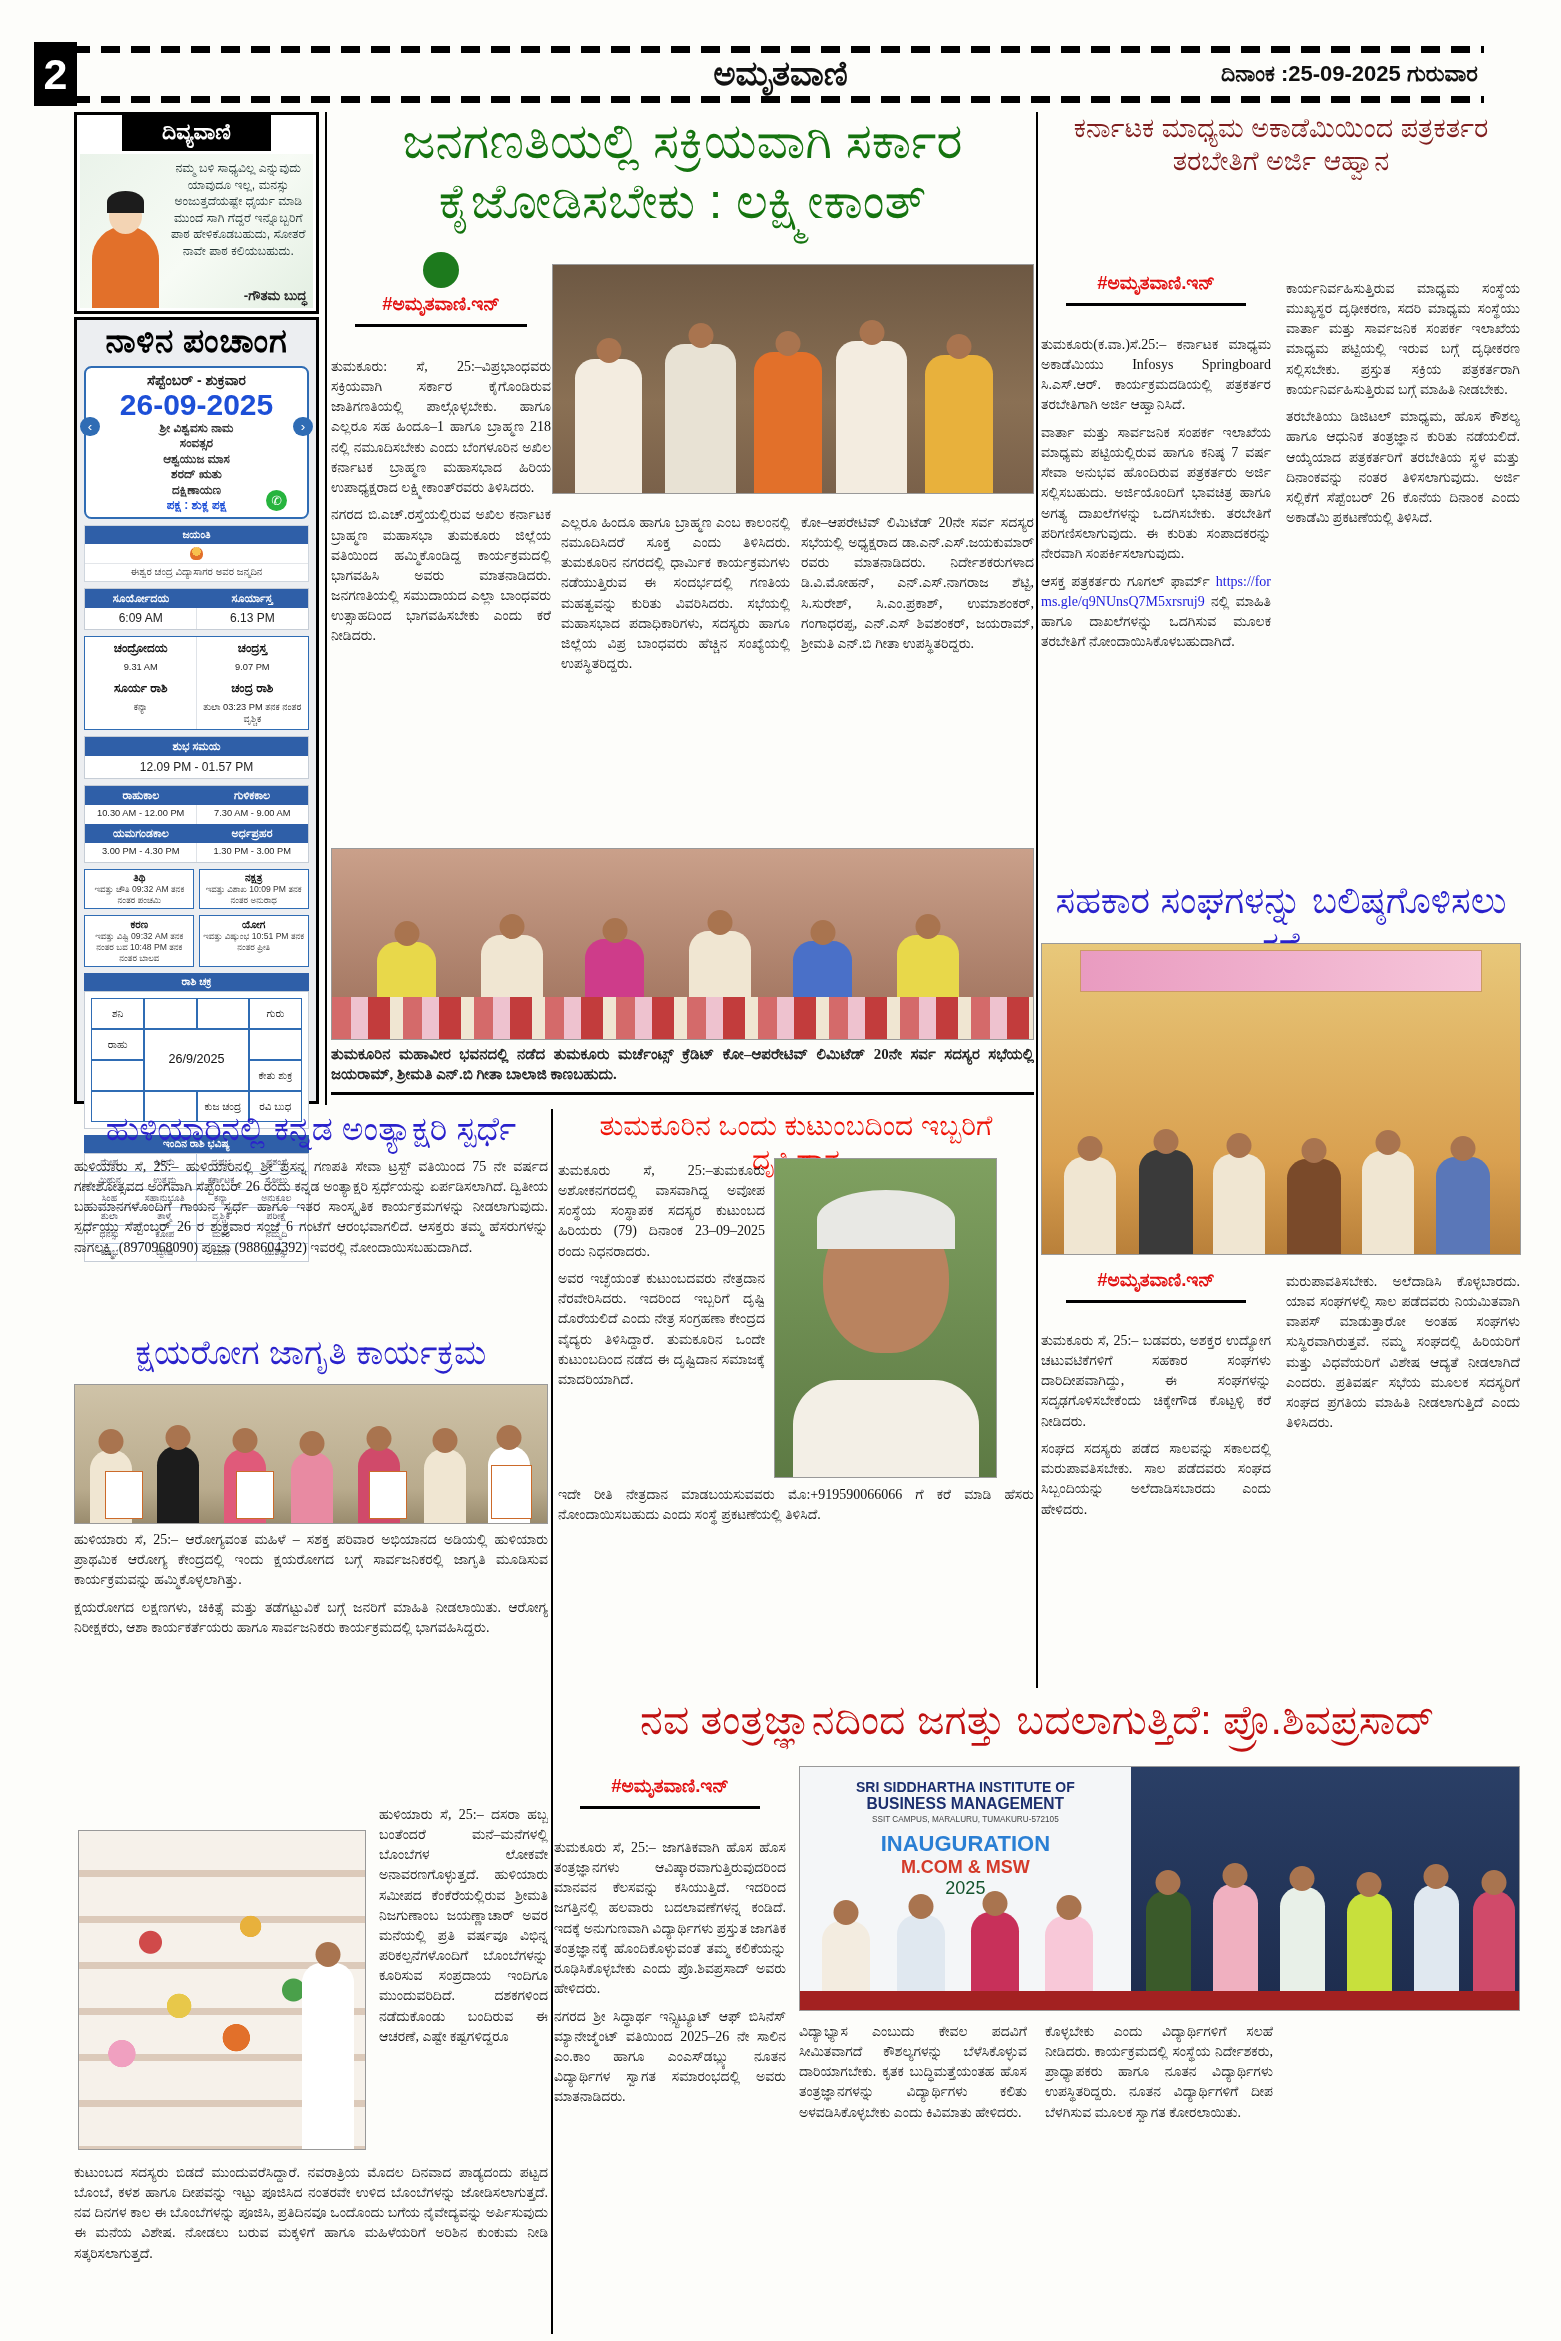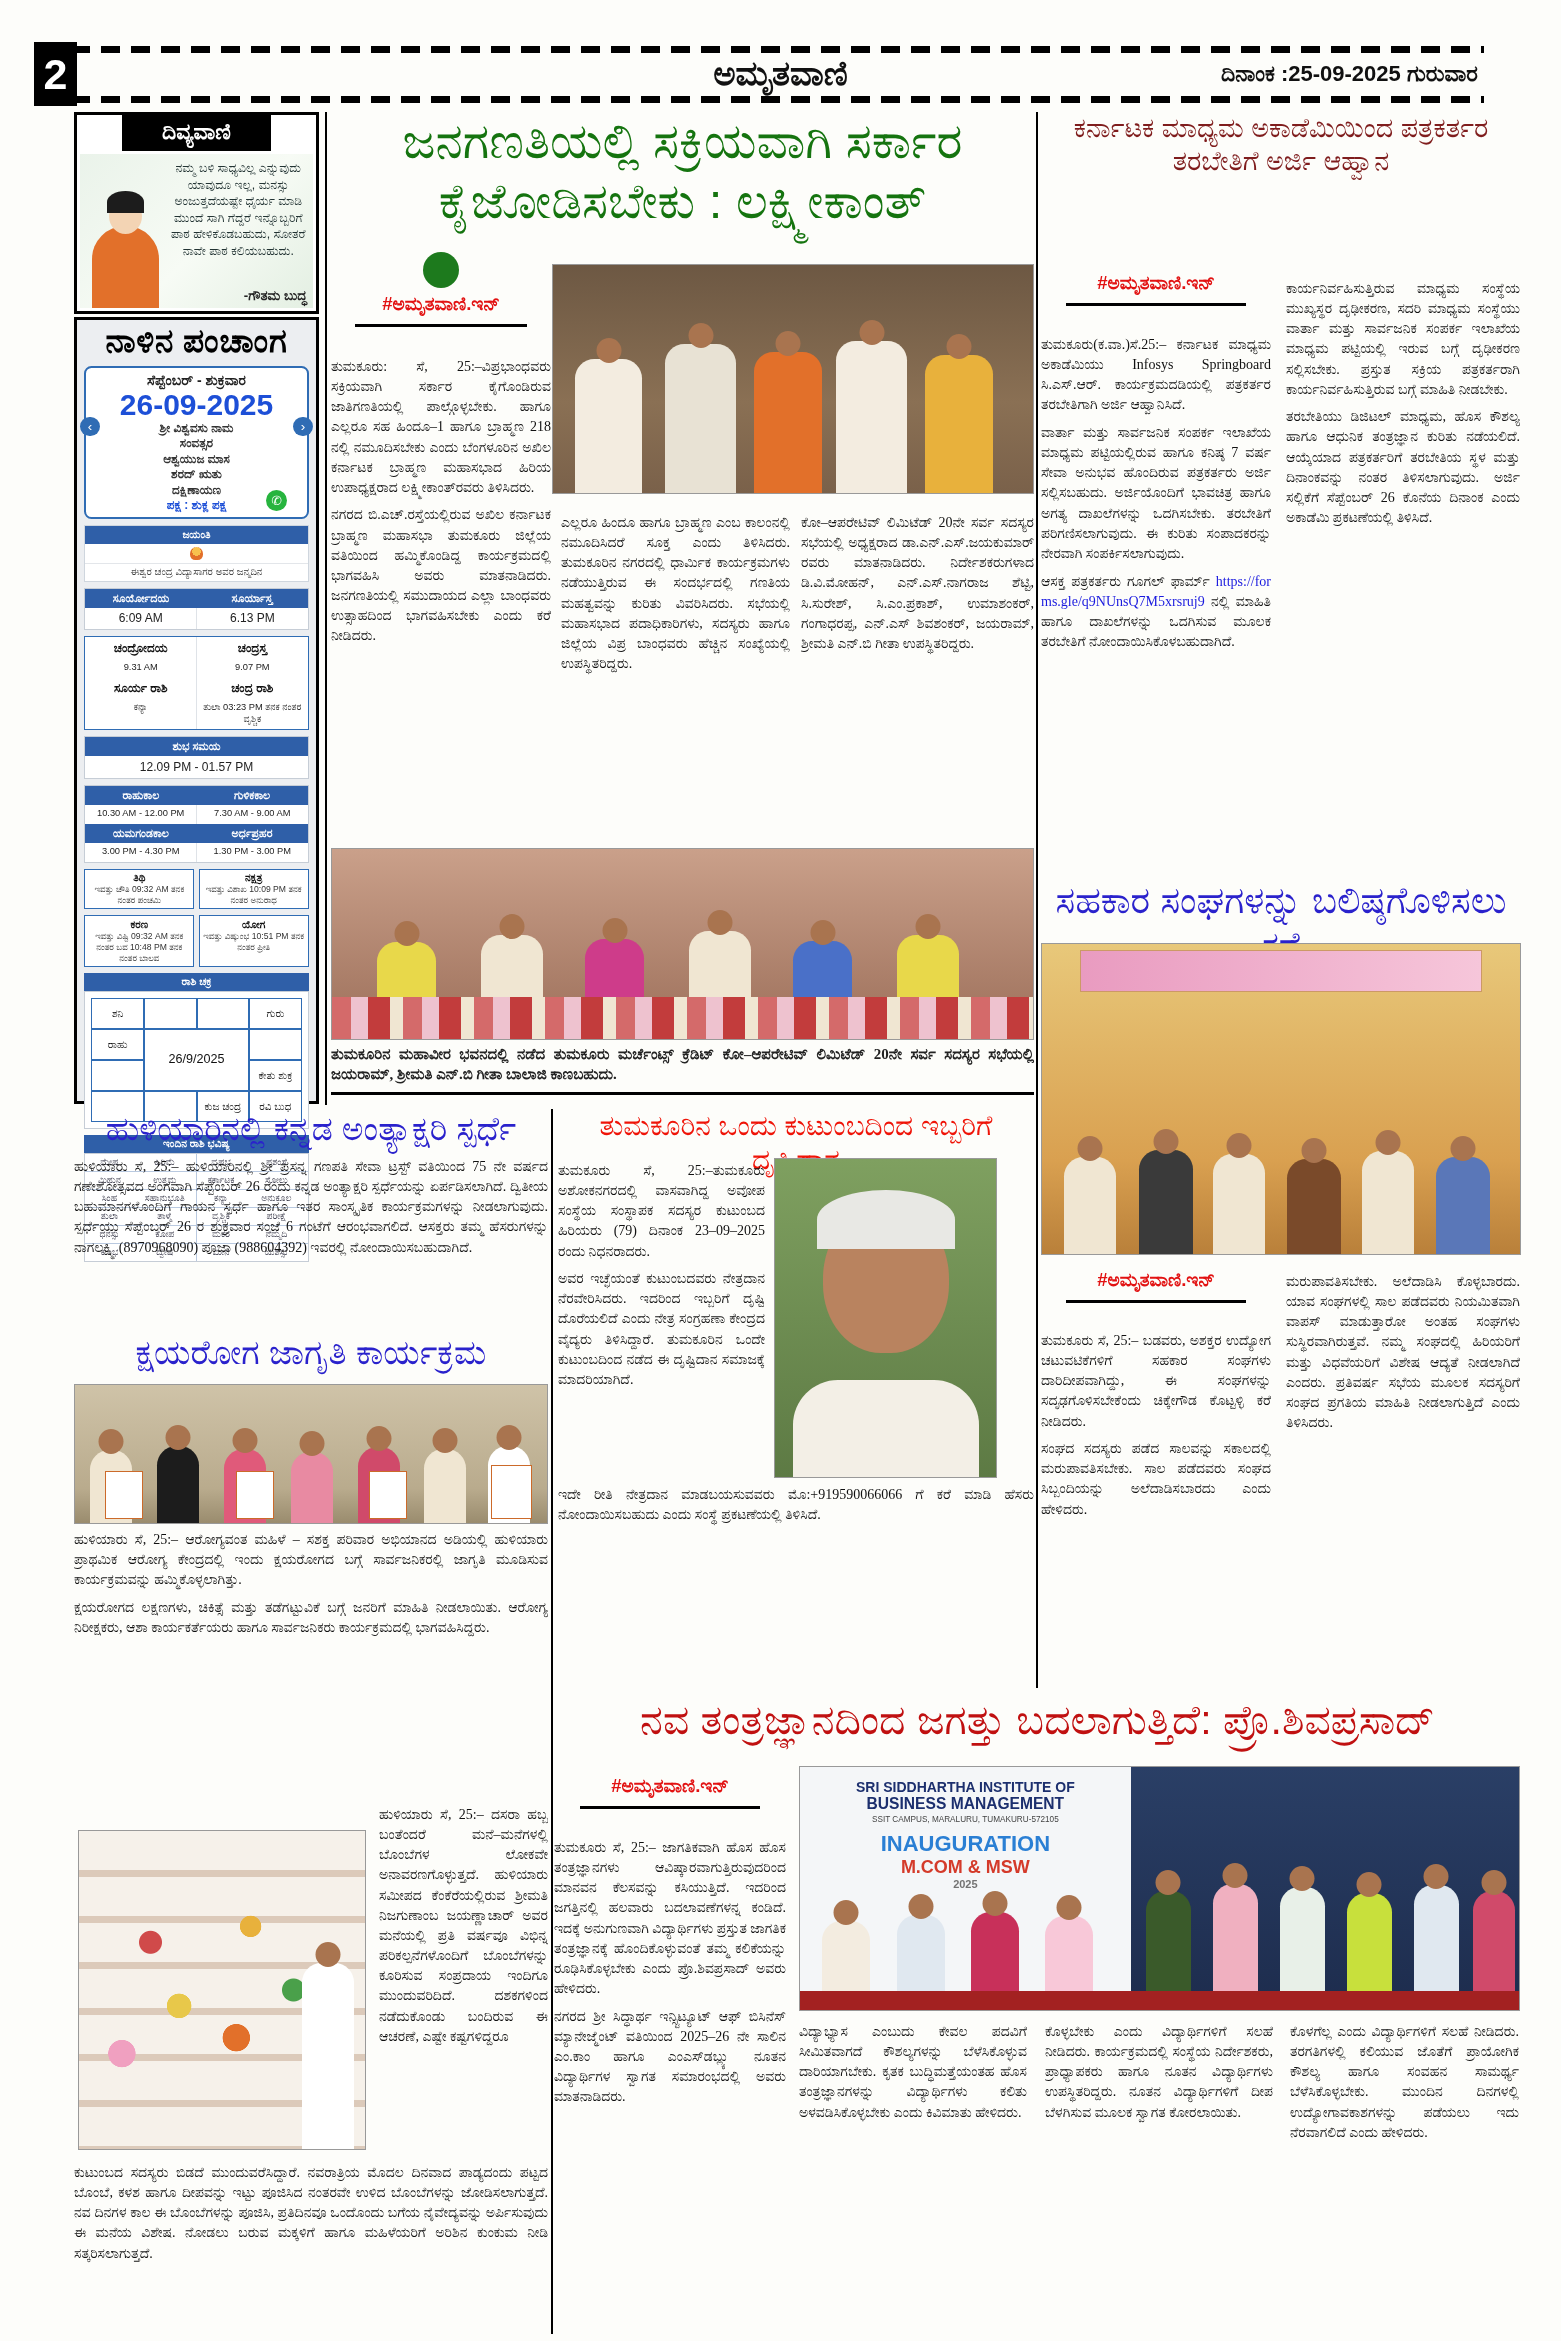--- a/index.html
+++ b/index.html
@@ -95,21 +95,21 @@
      background:repeating-linear-gradient(90deg,#d46a6a 0 19.3px,#eec2cf 19.3px 36px,#c23c3c 36px 58px,#f0e6d2 58px 71px);}
   .banner-pink{position:absolute;left:8%;right:8%;top:6px;height:40px;background:linear-gradient(90deg,#e99bc0,#f6c6da);
      border:0.7px solid #c96;}
   .ssibm-left{position:absolute;left:0;top:0;width:46%;height:100%;background:#f4f6f8;
      font-family:"Liberation Sans","DejaVu Sans",sans-serif;text-align:center;}
   .ssibm-left .t1{color:#1c2f6e;font-weight:bold;font-size:14px;margin-top:12px;}
   .ssibm-left .t2{color:#1c2f6e;font-weight:bold;font-size:15.6px;}
   .ssibm-left .t3{color:#444;font-size:8.2px;margin-top:1.5px;}
   .ssibm-left .t4{color:#2a7fd4;font-weight:bold;font-size:22px;margin-top:7.4px;}
   .ssibm-left .t5{color:#d43a2a;font-weight:bold;font-size:18px;}
-  .ssibm-left .t6{color:#737373;font-weight:bold;font-size:11px;}
+  .ssibm-left .t6{color:#14532d;font-weight:normal;font-size:18px;}
   .carpet{position:absolute;left:0;right:0;bottom:0;height:19.3px;background:#a32121;}
 </style>
 </head>
 <body>
 
 <div class="page">
 
   <div class="pgnum">2</div>
   <div class="dash" style="top:46px;"></div>
   <div class="masthead">ಅಮೃತವಾಣಿ</div>
@@ -480,23 +480,20 @@
         <i class="pp" style="left:245px;width:48px;height:94px;background:#f8c8d8;"></i>
       </div>
       <div class="carpet"></div>
     </div>
     <div class="body" style="position:absolute;left:245px;top:327px;width:228px;height:306px;">
       <p>ವಿದ್ಯಾಭ್ಯಾಸ ಎಂಬುದು ಕೇವಲ ಪದವಿಗೆ ಸೀಮಿತವಾಗದೆ ಕೌಶಲ್ಯಗಳನ್ನು ಬೆಳೆಸಿಕೊಳ್ಳುವ ದಾರಿಯಾಗಬೇಕು. ಕೃತಕ ಬುದ್ಧಿಮತ್ತೆಯಂತಹ ಹೊಸ ತಂತ್ರಜ್ಞಾನಗಳನ್ನು ವಿದ್ಯಾರ್ಥಿಗಳು ಕಲಿತು ಅಳವಡಿಸಿಕೊಳ್ಳಬೇಕು ಎಂದು ಕಿವಿಮಾತು ಹೇಳಿದರು.</p>
     </div>
     <div class="body" style="position:absolute;left:491px;top:327px;width:228px;height:306px;">
       <p>ಕೊಳ್ಳಬೇಕು ಎಂದು ವಿದ್ಯಾರ್ಥಿಗಳಿಗೆ ಸಲಹೆ ನೀಡಿದರು. ಕಾರ್ಯಕ್ರಮದಲ್ಲಿ ಸಂಸ್ಥೆಯ ನಿರ್ದೇಶಕರು, ಪ್ರಾಧ್ಯಾಪಕರು ಹಾಗೂ ನೂತನ ವಿದ್ಯಾರ್ಥಿಗಳು ಉಪಸ್ಥಿತರಿದ್ದರು. ನೂತನ ವಿದ್ಯಾರ್ಥಿಗಳಿಗೆ ದೀಪ ಬೆಳಗಿಸುವ ಮೂಲಕ ಸ್ವಾಗತ ಕೋರಲಾಯಿತು.</p>
     </div>
-    <div class="body" style="position:absolute;left:736px;top:327px;width:229px;height:306px;">
-      <p>ಕೊಳಗೆಲ್ಲ ಎಂದು ವಿದ್ಯಾರ್ಥಿಗಳಿಗೆ ಸಲಹೆ ನೀಡಿದರು. ತರಗತಿಗಳಲ್ಲಿ ಕಲಿಯುವ ಜೊತೆಗೆ ಪ್ರಾಯೋಗಿಕ ಕೌಶಲ್ಯ ಹಾಗೂ ಸಂವಹನ ಸಾಮರ್ಥ್ಯ ಬೆಳೆಸಿಕೊಳ್ಳಬೇಕು. ಮುಂದಿನ ದಿನಗಳಲ್ಲಿ ಉದ್ಯೋಗಾವಕಾಶಗಳನ್ನು ಪಡೆಯಲು ಇದು ನೆರವಾಗಲಿದೆ ಎಂದು ಹೇಳಿದರು.</p>
-    </div>
   </div>
 
   <div class="vrule" style="left:325px;top:112px;height:993px;"></div>
   <div class="vrule" style="left:1036px;top:112px;height:1576px;"></div>
   <div class="vrule" style="left:551px;top:1109px;height:1225px;"></div>
 
 </div>
 
 
 </body></html>

